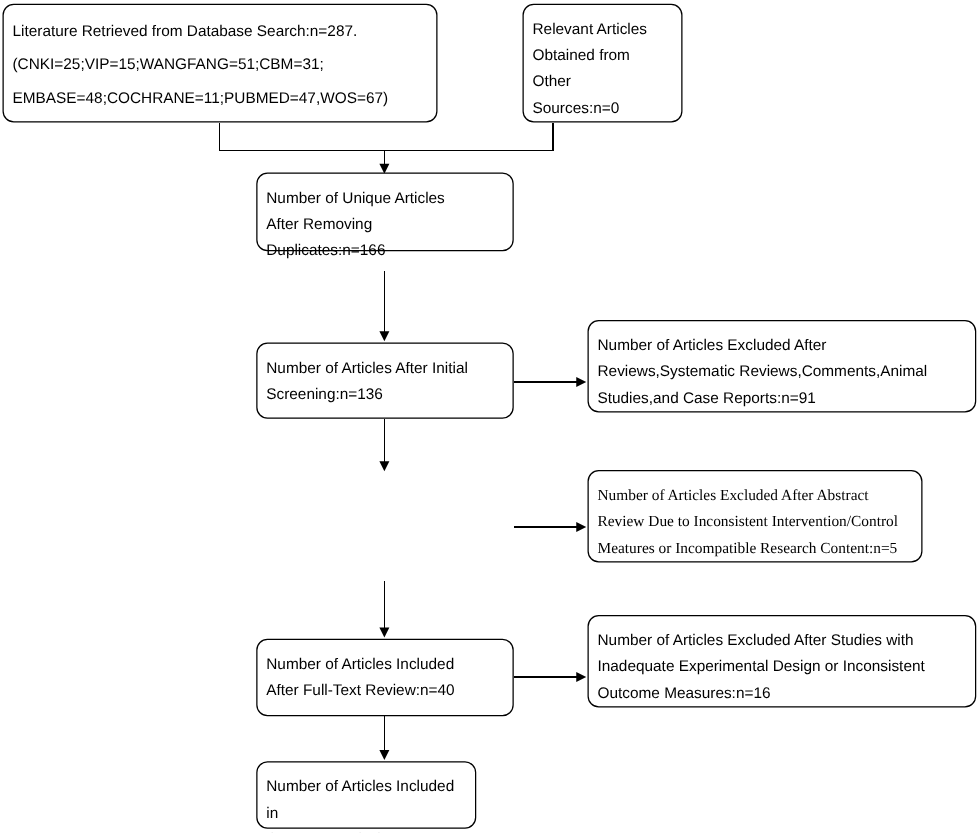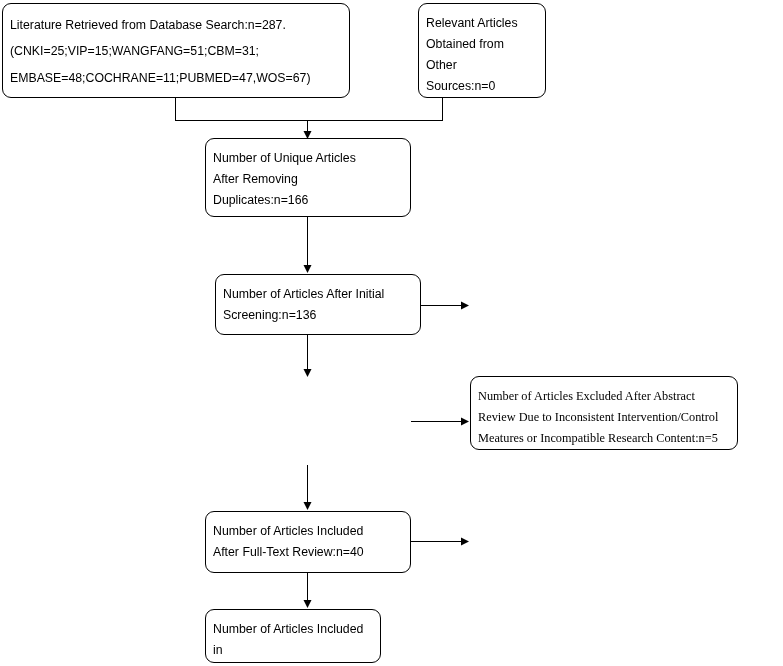--- a/index.html
+++ b/index.html
@@ -100,33 +100,39 @@
 
   <div class="node wide-lead" style="left:2px; top:3px; width:348px; height:95px;">Literature Retrieved from Database Search:n=287.
 (CNKI=25;VIP=15;WANGFANG=51;CBM=31;
 EMBASE=48;COCHRANE=11;PUBMED=47,WOS=67)</div>
 
   <div class="node lead-2" style="left:378px; top:3px; width:128px; height:95px;">Relevant Articles
 Obtained from
 Other
 Sources:n=0</div>
 
-  <div class="node lead-3" style="left:205px; top:138px; width:206px; height:79px;">Number of Unique Articles
+  <div class="node lead-3" style="left:205px; top:138px; width:206px; height:63px;">Number of Unique Articles
 After Removing
 Duplicates:n=166</div>
 
-  <div class="node lead-3" style="left:215px; top:274px; width:206px; height:61px;">Number of Articles After Initial
+  <div class="node lead-3" style="left:205px; top:274px; width:206px; height:61px;">Number of Articles After Initial
 Screening:n=136</div>
 
+  <div class="node lead-3" style="left:470px; top:256px; width:311px; height:74px;">Number of Articles Excluded After
+Reviews,Systematic Reviews,Comments,Animal
+Studies,and Case Reports:n=91</div>
 
 
   <div class="node lead-3" style="left:470px; top:376px; width:268px; height:74px;font-family:Liberation Serif, serif;">Number of Articles Excluded After Abstract
 Review Due to Inconsistent Intervention/Control
 Meatures or Incompatible Research Content:n=5</div>
 
   <div class="node lead-3" style="left:205px; top:511px; width:206px; height:62px;">Number of Articles Included
 After Full-Text Review:n=40</div>
 
+  <div class="node lead-3" style="left:470px; top:492px; width:311px; height:74px;">Number of Articles Excluded After Studies with
+Inadequate Experimental Design or Inconsistent
+Outcome Measures:n=16</div>
 
   <div class="node lead-3" style="left:205px; top:609px; width:176px; height:54px;">Number of Articles Included in
 the Meta-Analysis:n=24</div>
 
 </div>
 
 </body></html>

